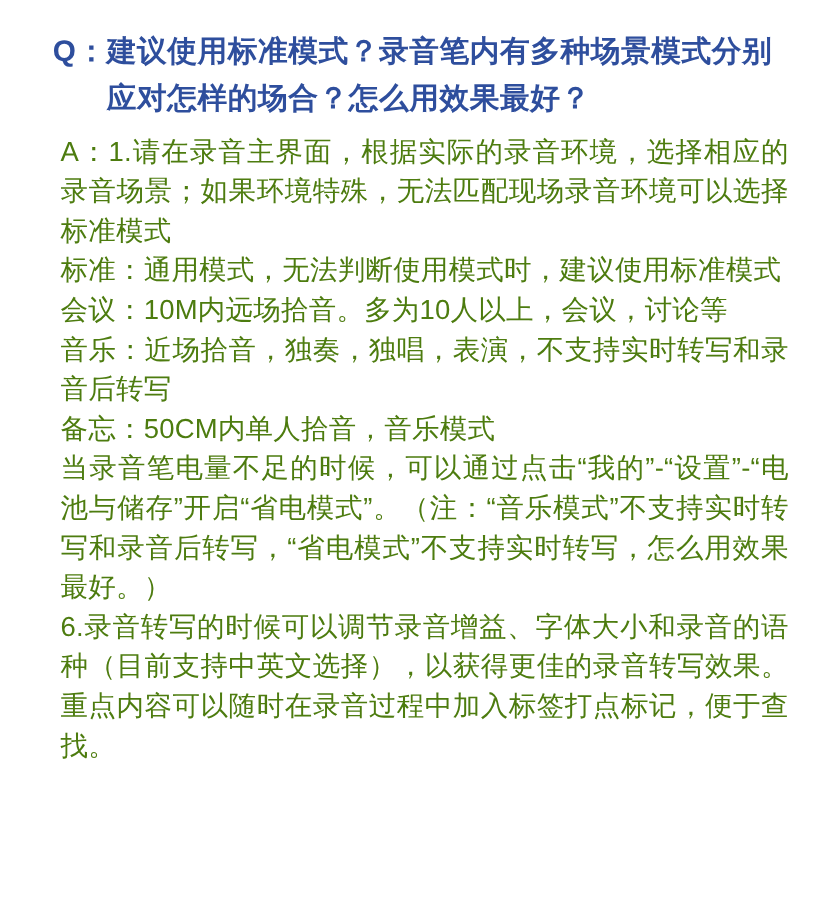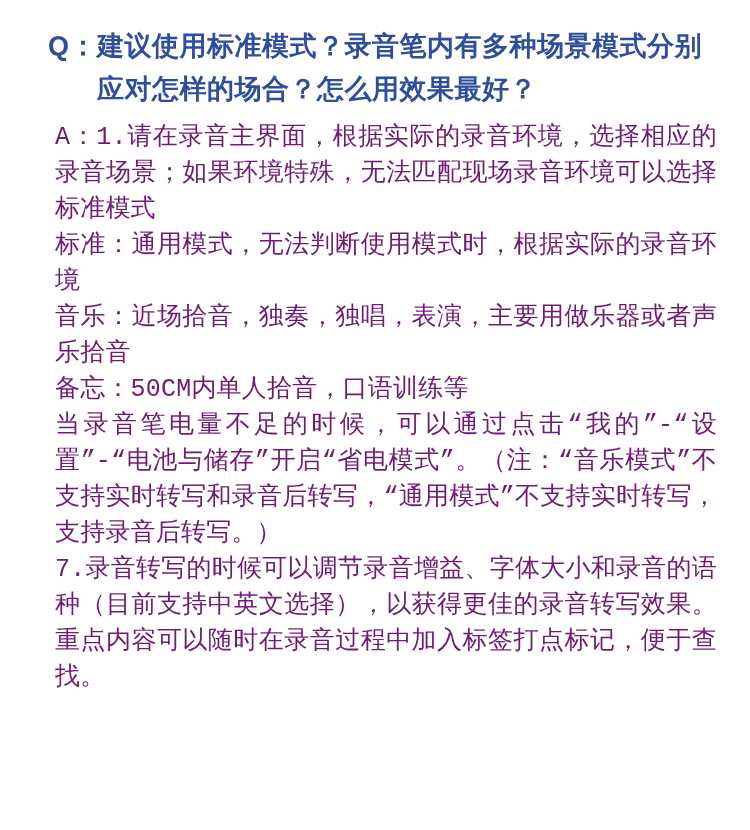--- a/index.html
+++ b/index.html
@@ -47,22 +47,23 @@
 </head>
 <body>
 
 <div class="content" style="background: rgb(255, 255, 255);">
 
   <div class="question" style="color: rgb(46, 78, 157);">
     <span class="q-prefix">Q：</span>
     <span class="q-text">建议使用标准模式？录音笔内有多种场景模式分别应对怎样的场合？怎么用效果最好？</span>
   </div>
 
-  <div class="answer" style="color: #701a75; font-family: Liberation Mono, monospace;">
+  <div class="answer" style="color: #4d7c0f;">
     <p>A：1.请在录音主界面，根据实际的录音环境，选择相应的录音场景；如果环境特殊，无法匹配现场录音环境可以选择标准模式</p>
-    <p>标准：通用模式，无法判断使用模式时，根据实际的录音环境</p>
-    <p>音乐：近场拾音，独奏，独唱，表演，主要用做乐器或者声乐拾音</p>
-    <p>备忘：50CM内单人拾音，口语训练等</p>
-    <p>当录音笔电量不足的时候，可以通过点击“我的”-“设置”-“电池与储存”开启“省电模式”。（注：“音乐模式”不支持实时转写和录音后转写，“通用模式”不支持实时转写，支持录音后转写。）</p>
-    <p>7.录音转写的时候可以调节录音增益、字体大小和录音的语种（目前支持中英文选择），以获得更佳的录音转写效果。重点内容可以随时在录音过程中加入标签打点标记，便于查找。</p>
+    <p>标准：通用模式，无法判断使用模式时，建议使用标准模式</p>
+    <p>会议：10M内远场拾音。多为10人以上，会议，讨论等</p>
+    <p>音乐：近场拾音，独奏，独唱，表演，不支持实时转写和录音后转写</p>
+    <p>备忘：50CM内单人拾音，音乐模式</p>
+    <p>当录音笔电量不足的时候，可以通过点击“我的”-“设置”-“电池与储存”开启“省电模式”。（注：“音乐模式”不支持实时转写和录音后转写，“省电模式”不支持实时转写，怎么用效果最好。）</p>
+    <p>6.录音转写的时候可以调节录音增益、字体大小和录音的语种（目前支持中英文选择），以获得更佳的录音转写效果。重点内容可以随时在录音过程中加入标签打点标记，便于查找。</p>
   </div>
 
 </div>
 
 </body></html>

